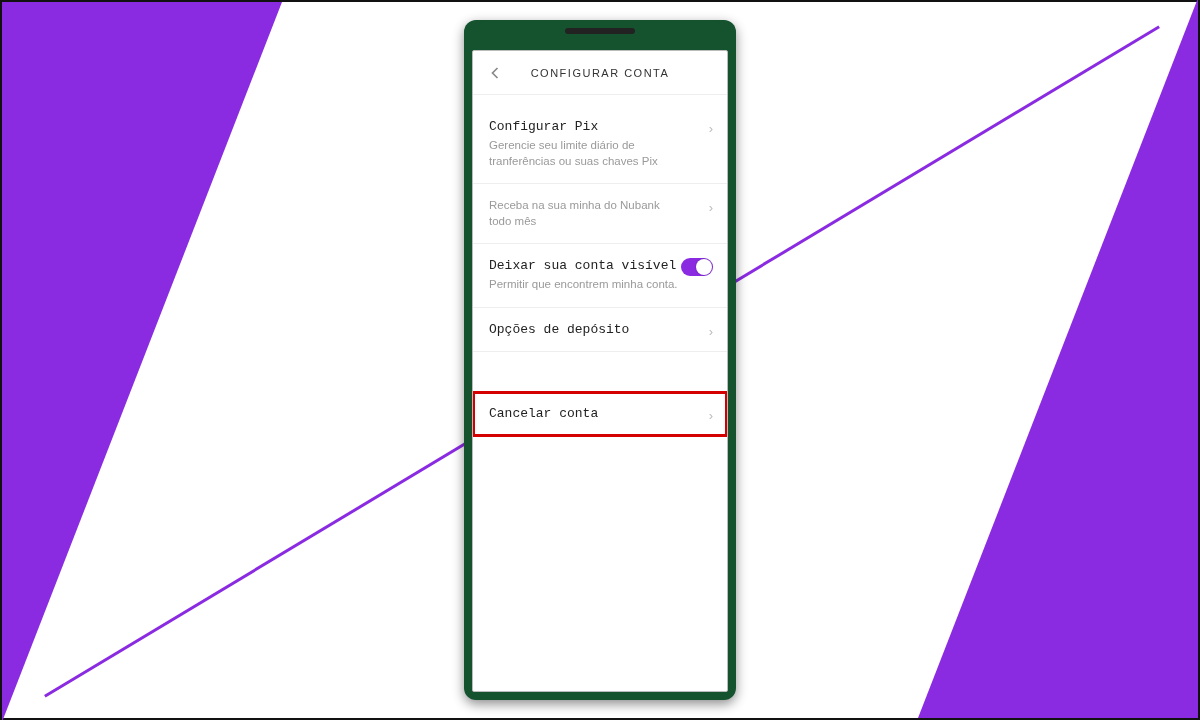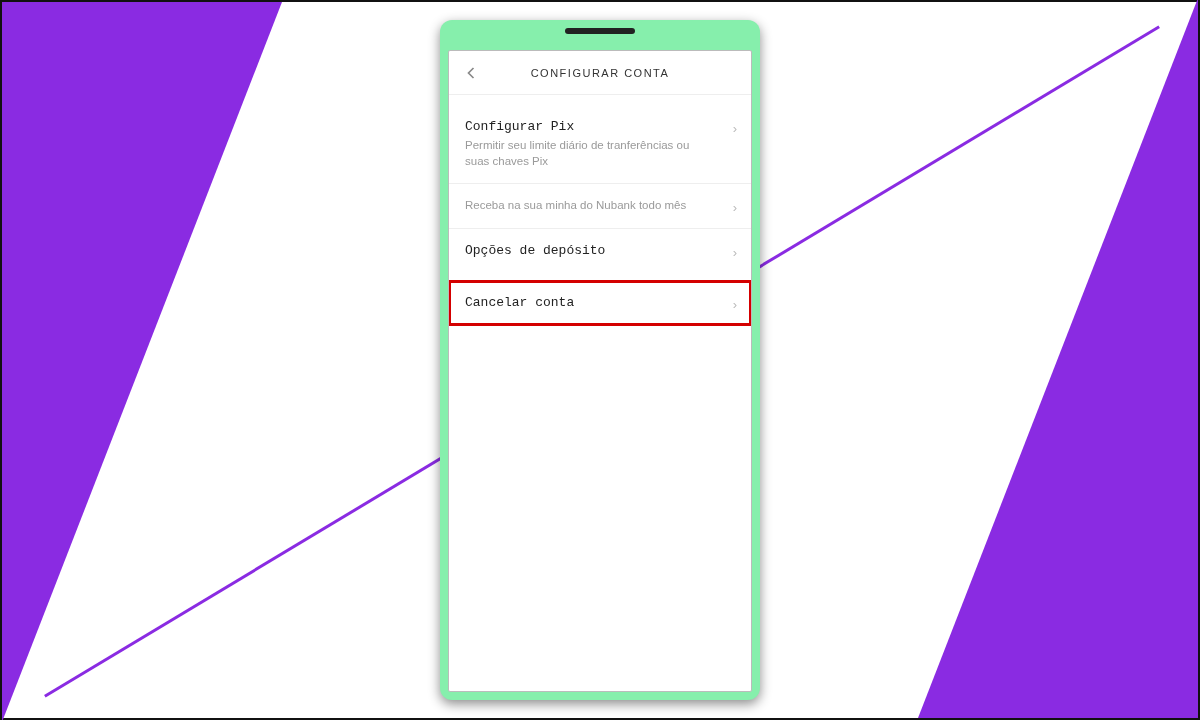--- a/index.html
+++ b/index.html
@@ -33,23 +33,23 @@
     height: 3px;
     background: #8a2be2;
     transform: rotate(-31deg);
     transform-origin: center;
   }
   
   .phone-outer {
     position: absolute;
     left: 50%; top: 50%;
     transform: translate(-50%, -50%);
-    width: 320px;
+    width: 272px;
     height: 680px;
-    background: #86efac;
+    background: #14532d;
     border-radius: 12px;
     box-shadow: 0 4px 12px rgba(0,0,0,0.45);
     z-index: 5;
   }
   .phone-notch {
     position: absolute;
     top: 8px; left: 50%;
     transform: translateX(-50%);
     width: 70px; height: 6px;
     background: #222;
@@ -124,20 +124,21 @@
     right: 1px; top: 1px;
     width: 16px; height: 16px;
     background: #fff;
     border-radius: 50%;
     box-shadow: 0 0 2px rgba(0,0,0,0.3);
   }
   .highlight {
     position: relative;
     outline: 3px solid #d40000;
     outline-offset: -2px;
+    margin-top: 40px;
   }
 </style>
 </head>
 <body>
 
 <div class="canvas">
   <div class="tri-left"></div>
   <div class="tri-right"></div>
   <div class="diag-line"></div>
 
@@ -151,32 +152,39 @@
               <path d="M15 6l-6 6 6 6"></path>
             </svg>
         </span>
         <div class="hdr-title">CONFIGURAR CONTA</div>
       </div>
 
       <div style="height:10px"></div>
 
       <div class="item">
         <div class="item-title">Configurar Pix</div>
-        <div class="item-sub">Permitir seu limite diário de tranferências ou suas chaves Pix</div>
+        <div class="item-sub">Gerencie seu limite diário de tranferências ou suas chaves Pix</div>
         <span class="chev">›</span>
       </div>
 
       <div class="item">
         <div class="item-sub">Receba na sua minha do Nubank todo mês</div>
         <span class="chev">›</span>
       </div>
 
+      <div class="item">
+        <div class="item-title">Deixar sua conta visível</div>
+        <div class="item-sub">Permitir que encontrem minha conta.</div>
+        <div class="toggle">
+          <div class="toggle-knob"></div>
+        </div>
+      </div>
 
       <div class="item">
-        <div class="item-title" style="margin-bottom:8px">Opções de depósito</div>
+        <div class="item-title" style="margin-bottom:0">Opções de depósito</div>
         <span class="chev">›</span>
       </div>
 
       <div class="item highlight">
         <div class="item-title" style="margin-bottom:0">Cancelar conta</div>
         <span class="chev">›</span>
       </div>
 
     </div>
   </div>

